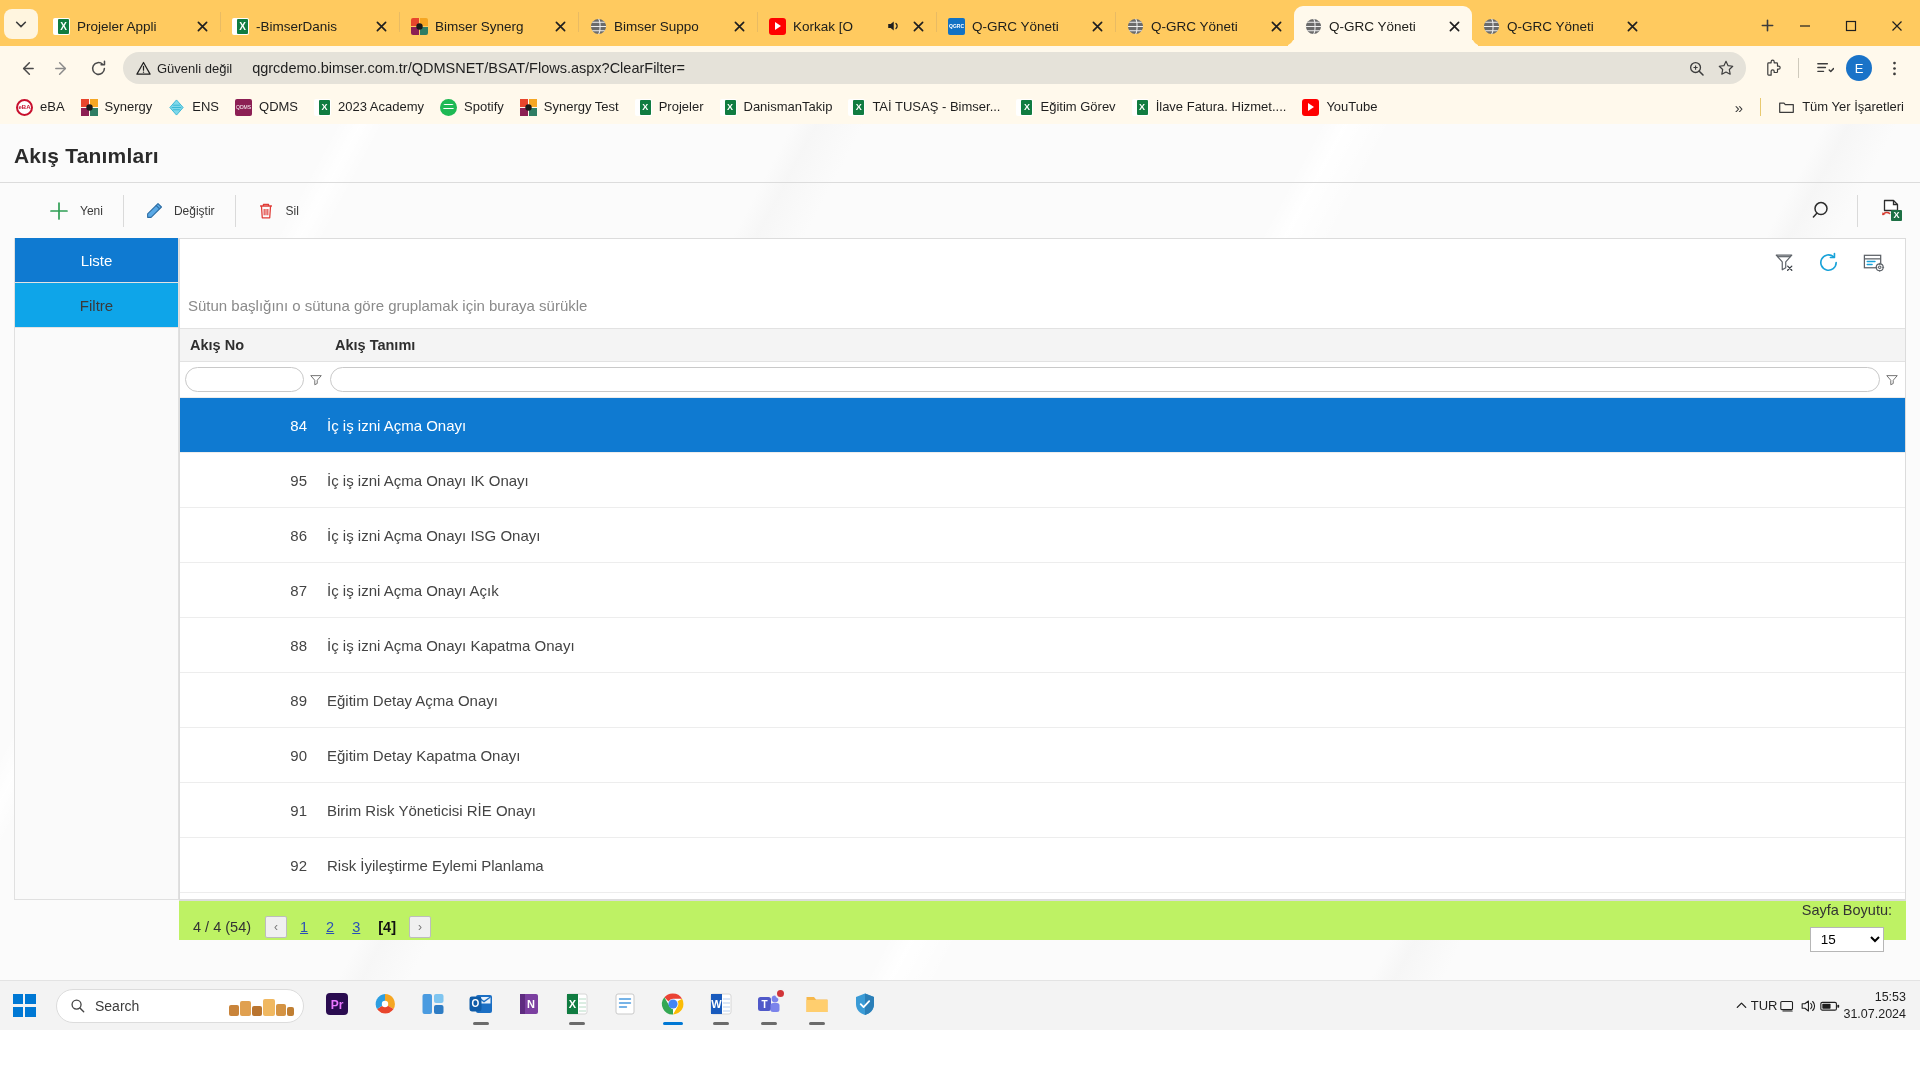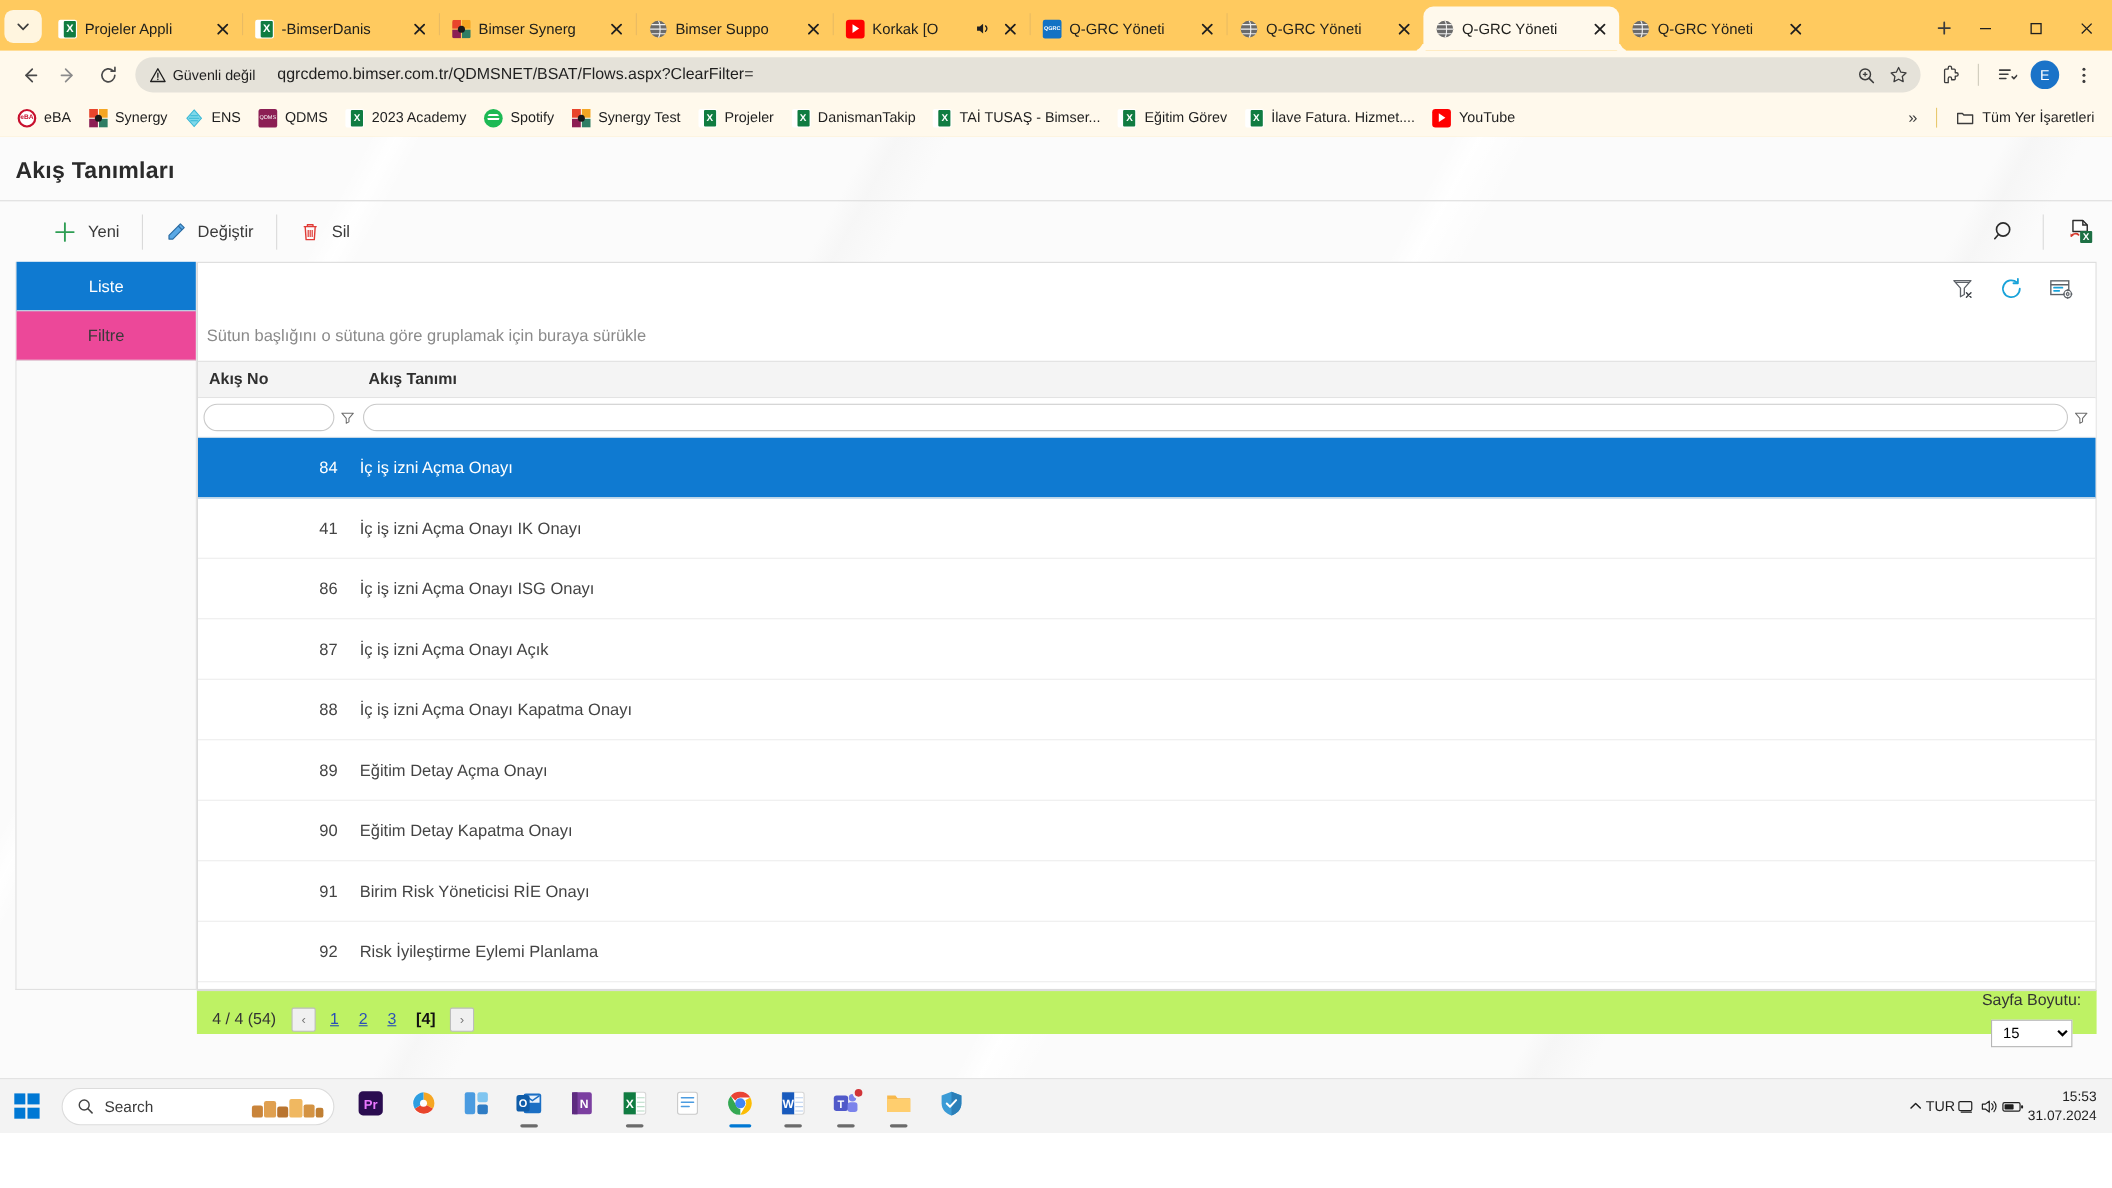--- a/index.html
+++ b/index.html
@@ -188,35 +188,35 @@
   .app-title {
     font-size: 21px; font-weight: bold; color: #2b2b2b; padding: 20px 0 14px 14px;
     letter-spacing: .2px;
   }
   .app-toolbar {
     border-top: 1px solid #dcdcdc; height: 56px; display: flex; align-items: center;
     padding: 0 14px 0 28px;
   }
   .tb-action {
     display: flex; align-items: center; gap: 10px; padding: 0 20px;
-    font-size: 15px; color: #3a3a3a; cursor: pointer; height: 34px;
+    font-size: 12px; color: #3a3a3a; cursor: pointer; height: 34px;
   }
   .tb-vsep { width: 1px; height: 32px; background: #dadada; }
   .tb-right { margin-left: auto; display: flex; align-items: center; gap: 22px; }
   .tb-right-btn { cursor: pointer; display: flex; align-items: center; }
 
   .workarea { display: flex; padding: 0 14px 0 14px; gap: 0; }
   .side-tabs { width: 165px; flex: 0 0 165px; border: 1px solid #e0e0e0; border-top: none;
                background: #fafafa; height: 662px; }
   .side-tab {
     height: 45px; display: flex; align-items: center; justify-content: center;
     font-size: 15px; cursor: pointer; border-bottom: 1px solid #e3e3e3;
   }
   .side-tab.active { background: #0f7ad1; color: #ffffff; }
-  .side-tab.idle { background: #ec4899; color: #3a3a3a; }
+  .side-tab.idle { background: #0ea5e9; color: #3a3a3a; }
 
   .grid-wrap {
     flex: 1 1 auto; border: 1px solid #dcdcdc; background: #ffffff;
     display: flex; flex-direction: column; min-width: 0;
   }
   .grid-header-icons {
     height: 46px; display: flex; align-items: center; justify-content: flex-end;
     gap: 22px; padding-right: 20px; background: transparent;
   }
   .ghi { cursor: pointer; display: flex; align-items: center; }
@@ -724,21 +724,21 @@
             </span>
           </div>
         </div>
 
         <div class="grid-body" id="grid-body">
               <div class="grid-row selected">
                 <div class="cell-no">84</div>
                 <div class="cell-name">İç iş izni Açma Onayı</div>
               </div>
               <div class="grid-row">
-                <div class="cell-no">41</div>
+                <div class="cell-no">95</div>
                 <div class="cell-name">İç iş izni Açma Onayı IK Onayı</div>
               </div>
               <div class="grid-row">
                 <div class="cell-no">86</div>
                 <div class="cell-name">İç iş izni Açma Onayı ISG Onayı</div>
               </div>
               <div class="grid-row">
                 <div class="cell-no">87</div>
                 <div class="cell-name">İç iş izni Açma Onayı Açık</div>
               </div>

